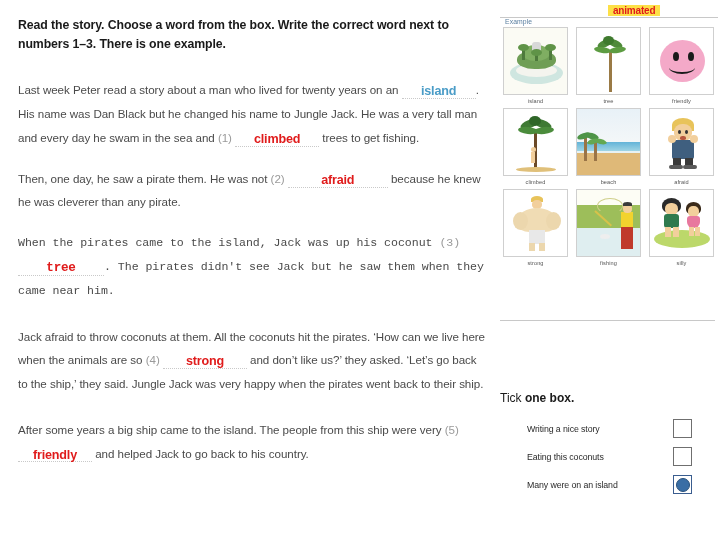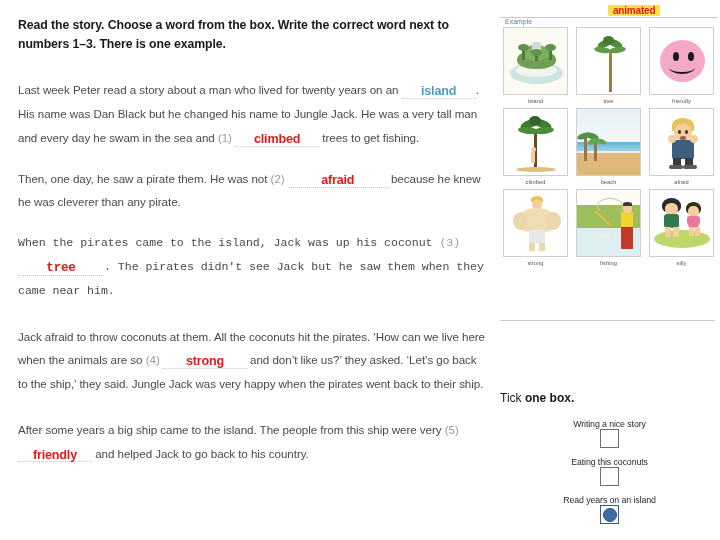--- a/index.html
+++ b/index.html
@@ -111,21 +111,21 @@
   }
   #q6-num { color:#7e93ab; font-weight:bold; }
   #tick-line {
     font-size:12px; font-weight:bold; color:#1a1a1a;
     margin-top:13px;
   }
   #tick-word { font-weight:normal; }
   #options { margin-top:14px; padding-left:27px; }
   .option-row {
     display:flex; align-items:center; justify-content:space-between;
-    width:165px; margin-bottom:9px;flex-direction:column;
+    width:165px; margin-bottom:9px;
   }
   .option-label { font-size:8.8px; color:#2a2a2a; letter-spacing:-0.1px; }
   .option-box {
     width:19px; height:19px; border:1.3px solid #6f6f6f; background:#fff;
     display:flex; align-items:center; justify-content:center; flex:0 0 auto;
   }
   .option-box.selected { border-color:#3a5d8f; }
   .dot {
     width:14px; height:14px; border-radius:50%;
     background:#3a6ea5; border:1px solid #2b527b;
@@ -414,21 +414,21 @@
     <div id="options">
       <div class="option-row">
         <span class="option-label">Writing a nice story</span>
         <span class="option-box"></span>
       </div>
       <div class="option-row">
         <span class="option-label">Eating this coconuts</span>
         <span class="option-box"></span>
       </div>
       <div class="option-row">
-        <span class="option-label">Read years on an island</span>
+        <span class="option-label">Many were on an island</span>
         <span class="option-box selected">
           <span class="dot"></span>
         </span>
       </div>
     </div>
   </div>
 
 </div>
 
 </body></html>

